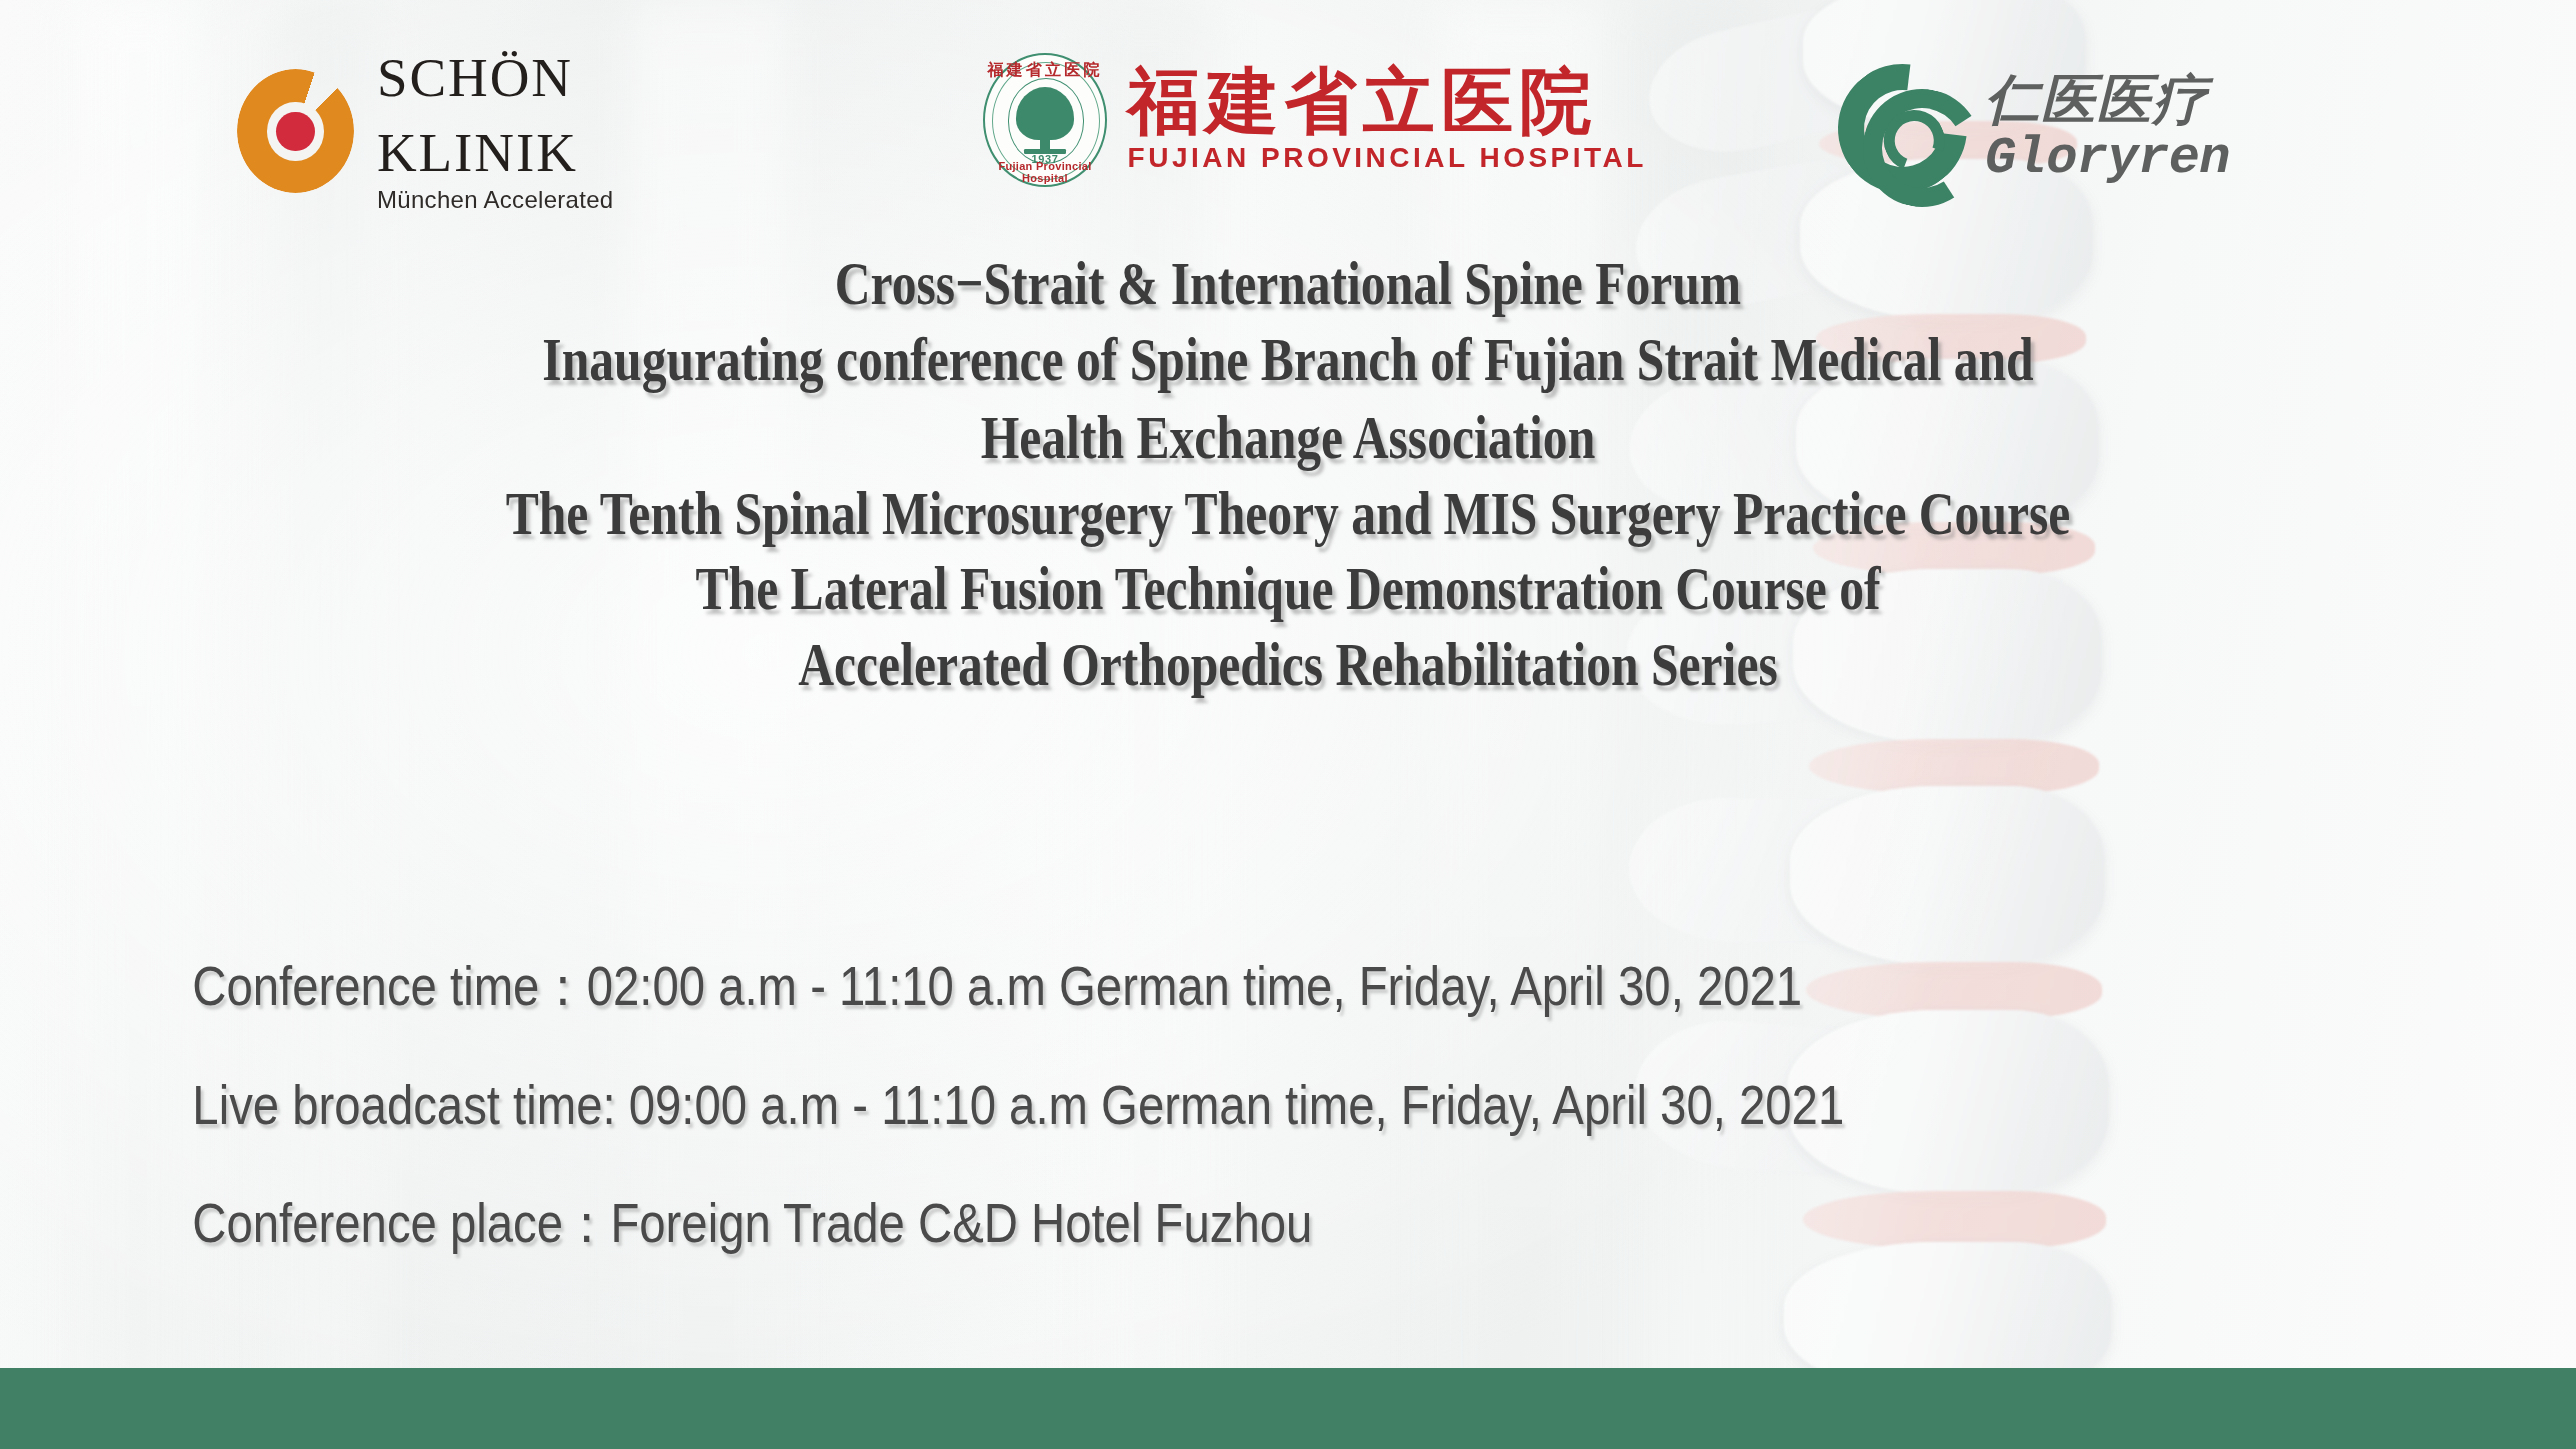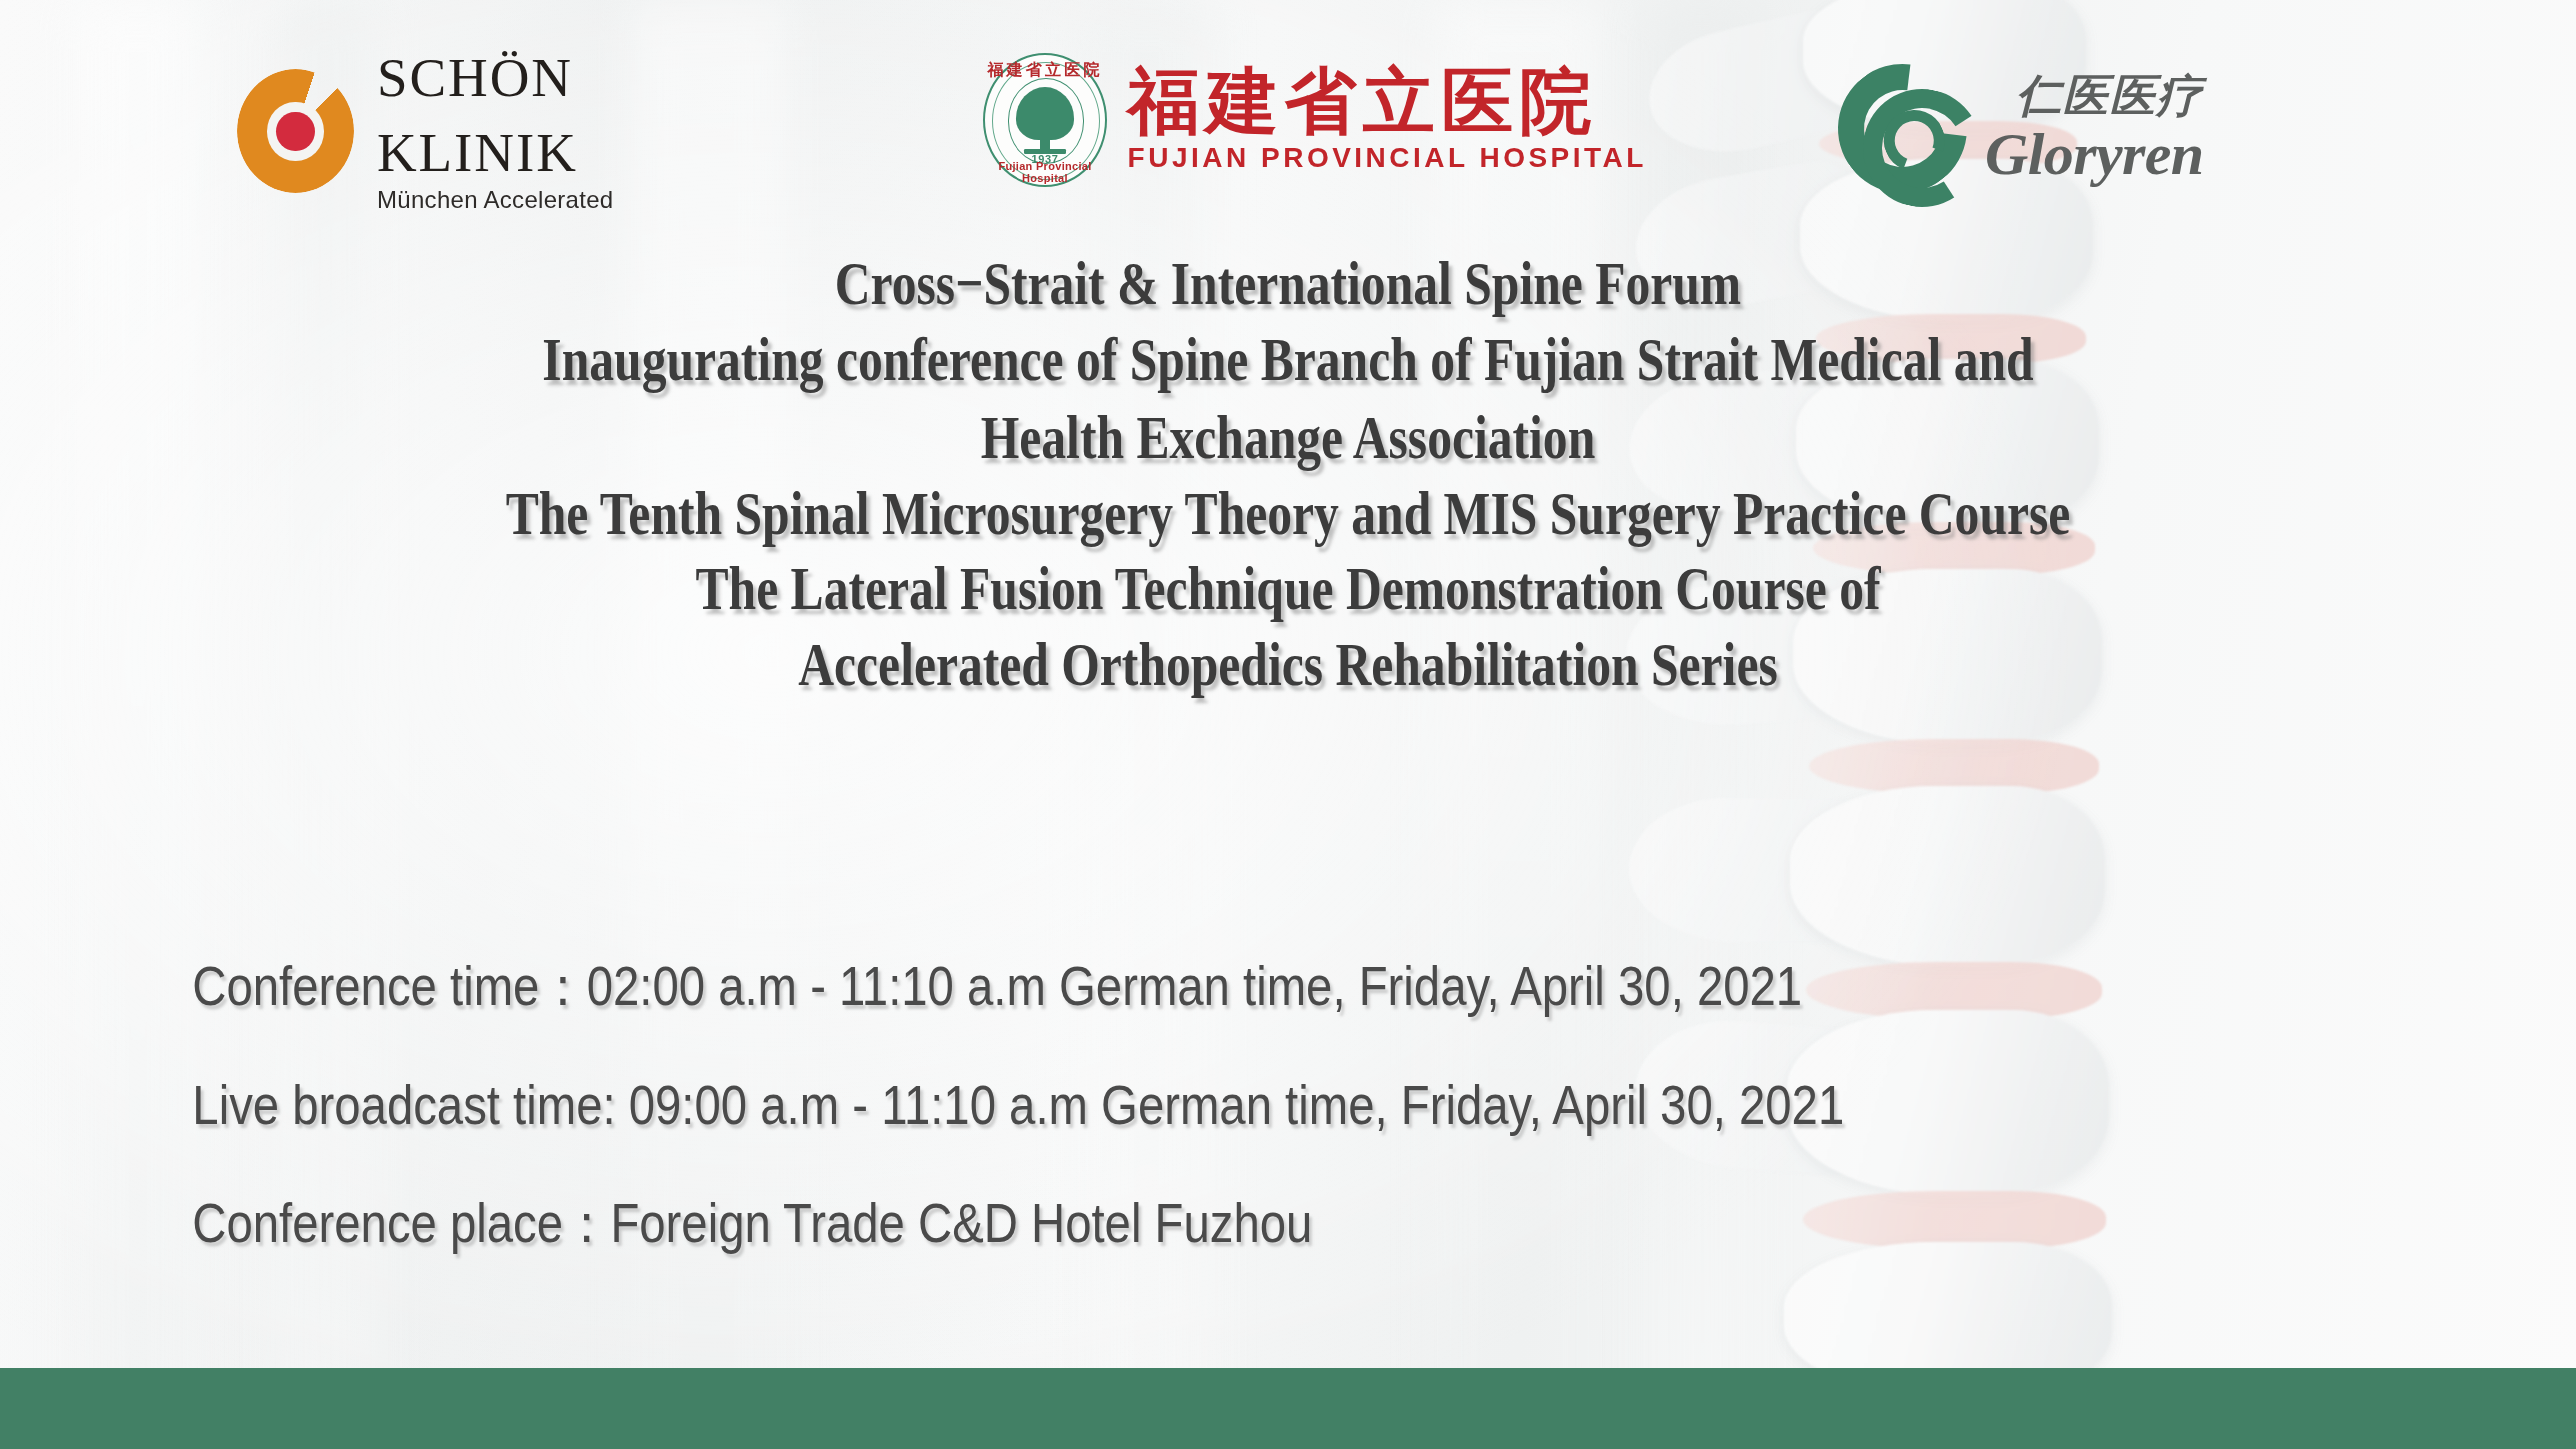--- a/index.html
+++ b/index.html
@@ -152,26 +152,26 @@
   }
   .gr-c1{inset:0;border-width:26px;
     border-right-color:transparent;transform:rotate(-38deg);}
   .gr-c2{left:19%;top:19%;width:62%;height:62%;border-width:19.3px;
     border-right-color:transparent;transform:rotate(12deg);}
   .gr-c3{left:36%;top:36%;width:30%;height:30%;border-width:11px;
     border-right-color:transparent;transform:rotate(66deg);}
   .gr-text{margin-left:18px;line-height:1;}
   .gr-cn{
     font-family:"Liberation Sans",sans-serif;
-    font-size:45px;font-weight:700;color:#5d605f;
-    letter-spacing:1.9px;font-style:italic;text-align:right;
+    font-size:54px;font-weight:700;color:#5d605f;
+    letter-spacing:1.9px;font-style:italic;
   }
   .gr-en{
-    font-family:Liberation Serif, serif;
-    font-size:60px;font-weight:700;font-style:italic;
+    font-family:Liberation Mono, monospace;
+    font-size:52px;font-weight:700;font-style:italic;
     color:#5d605f;margin-top:6.4px;letter-spacing:-0.6px;
   }
 
   
   #title-block{
     position:absolute;left:0;top:252px;width:100%;
     text-align:center;
   }
   .title-line{
     font-family:"Liberation Serif",serif;

